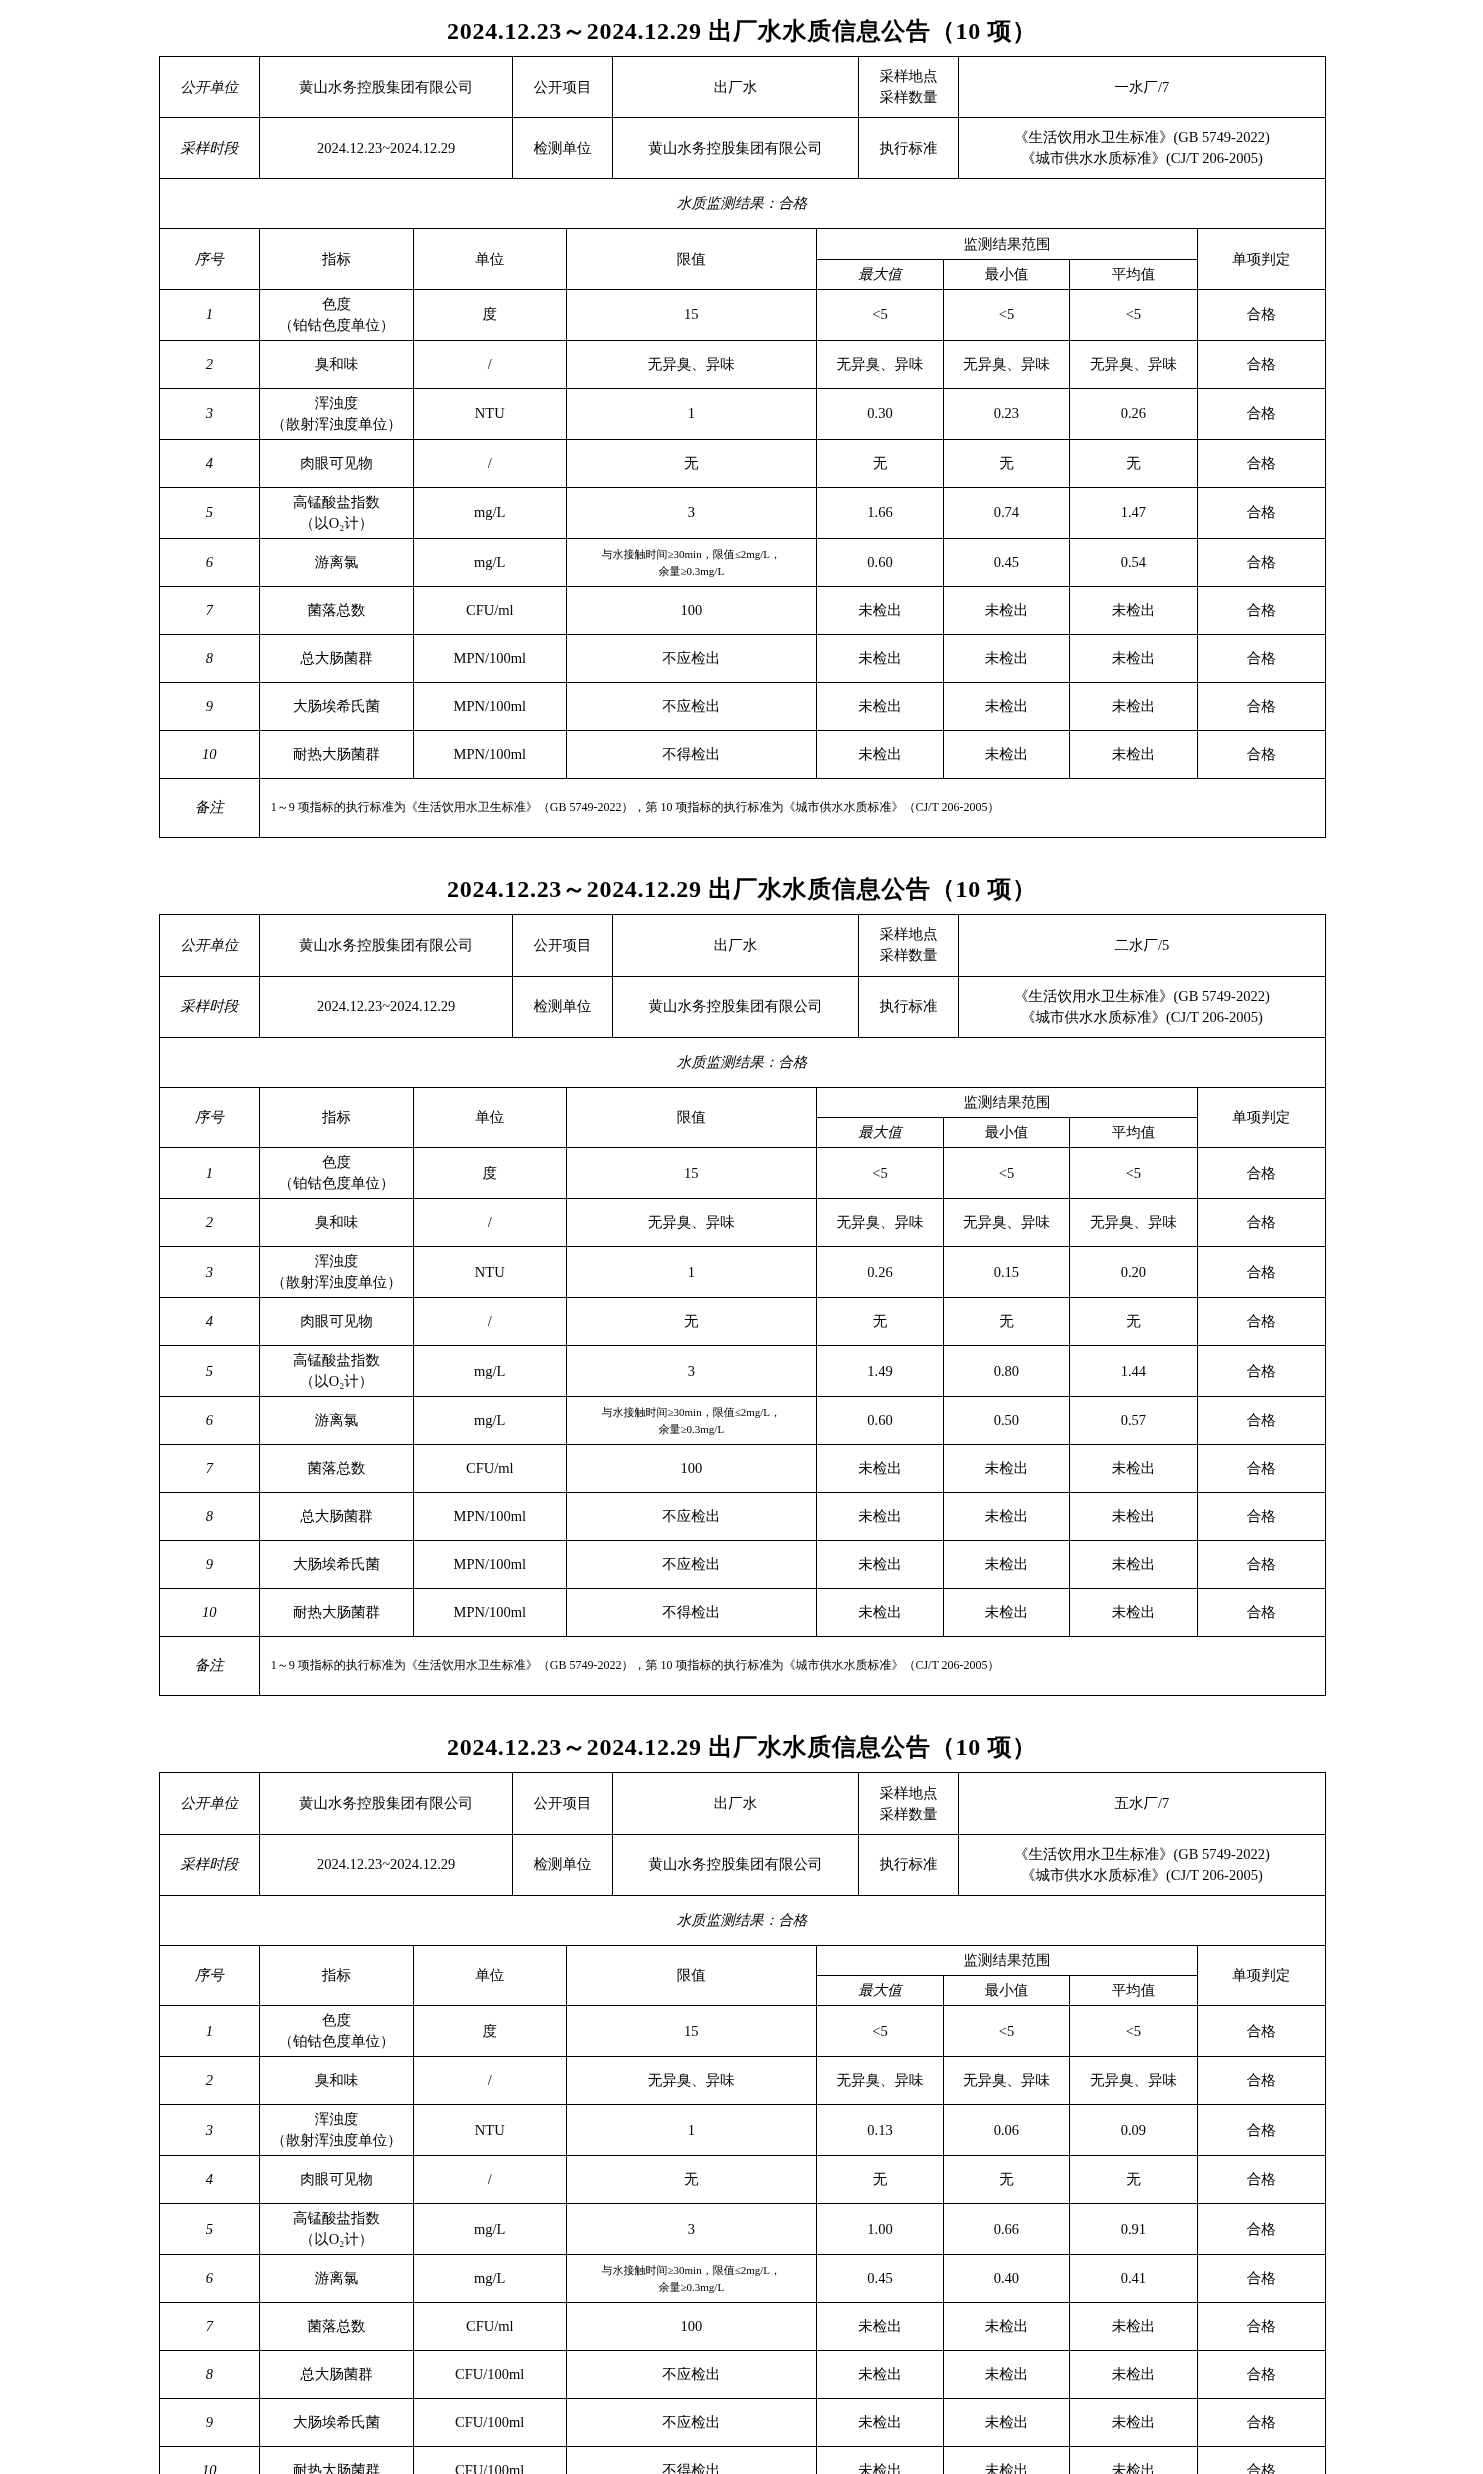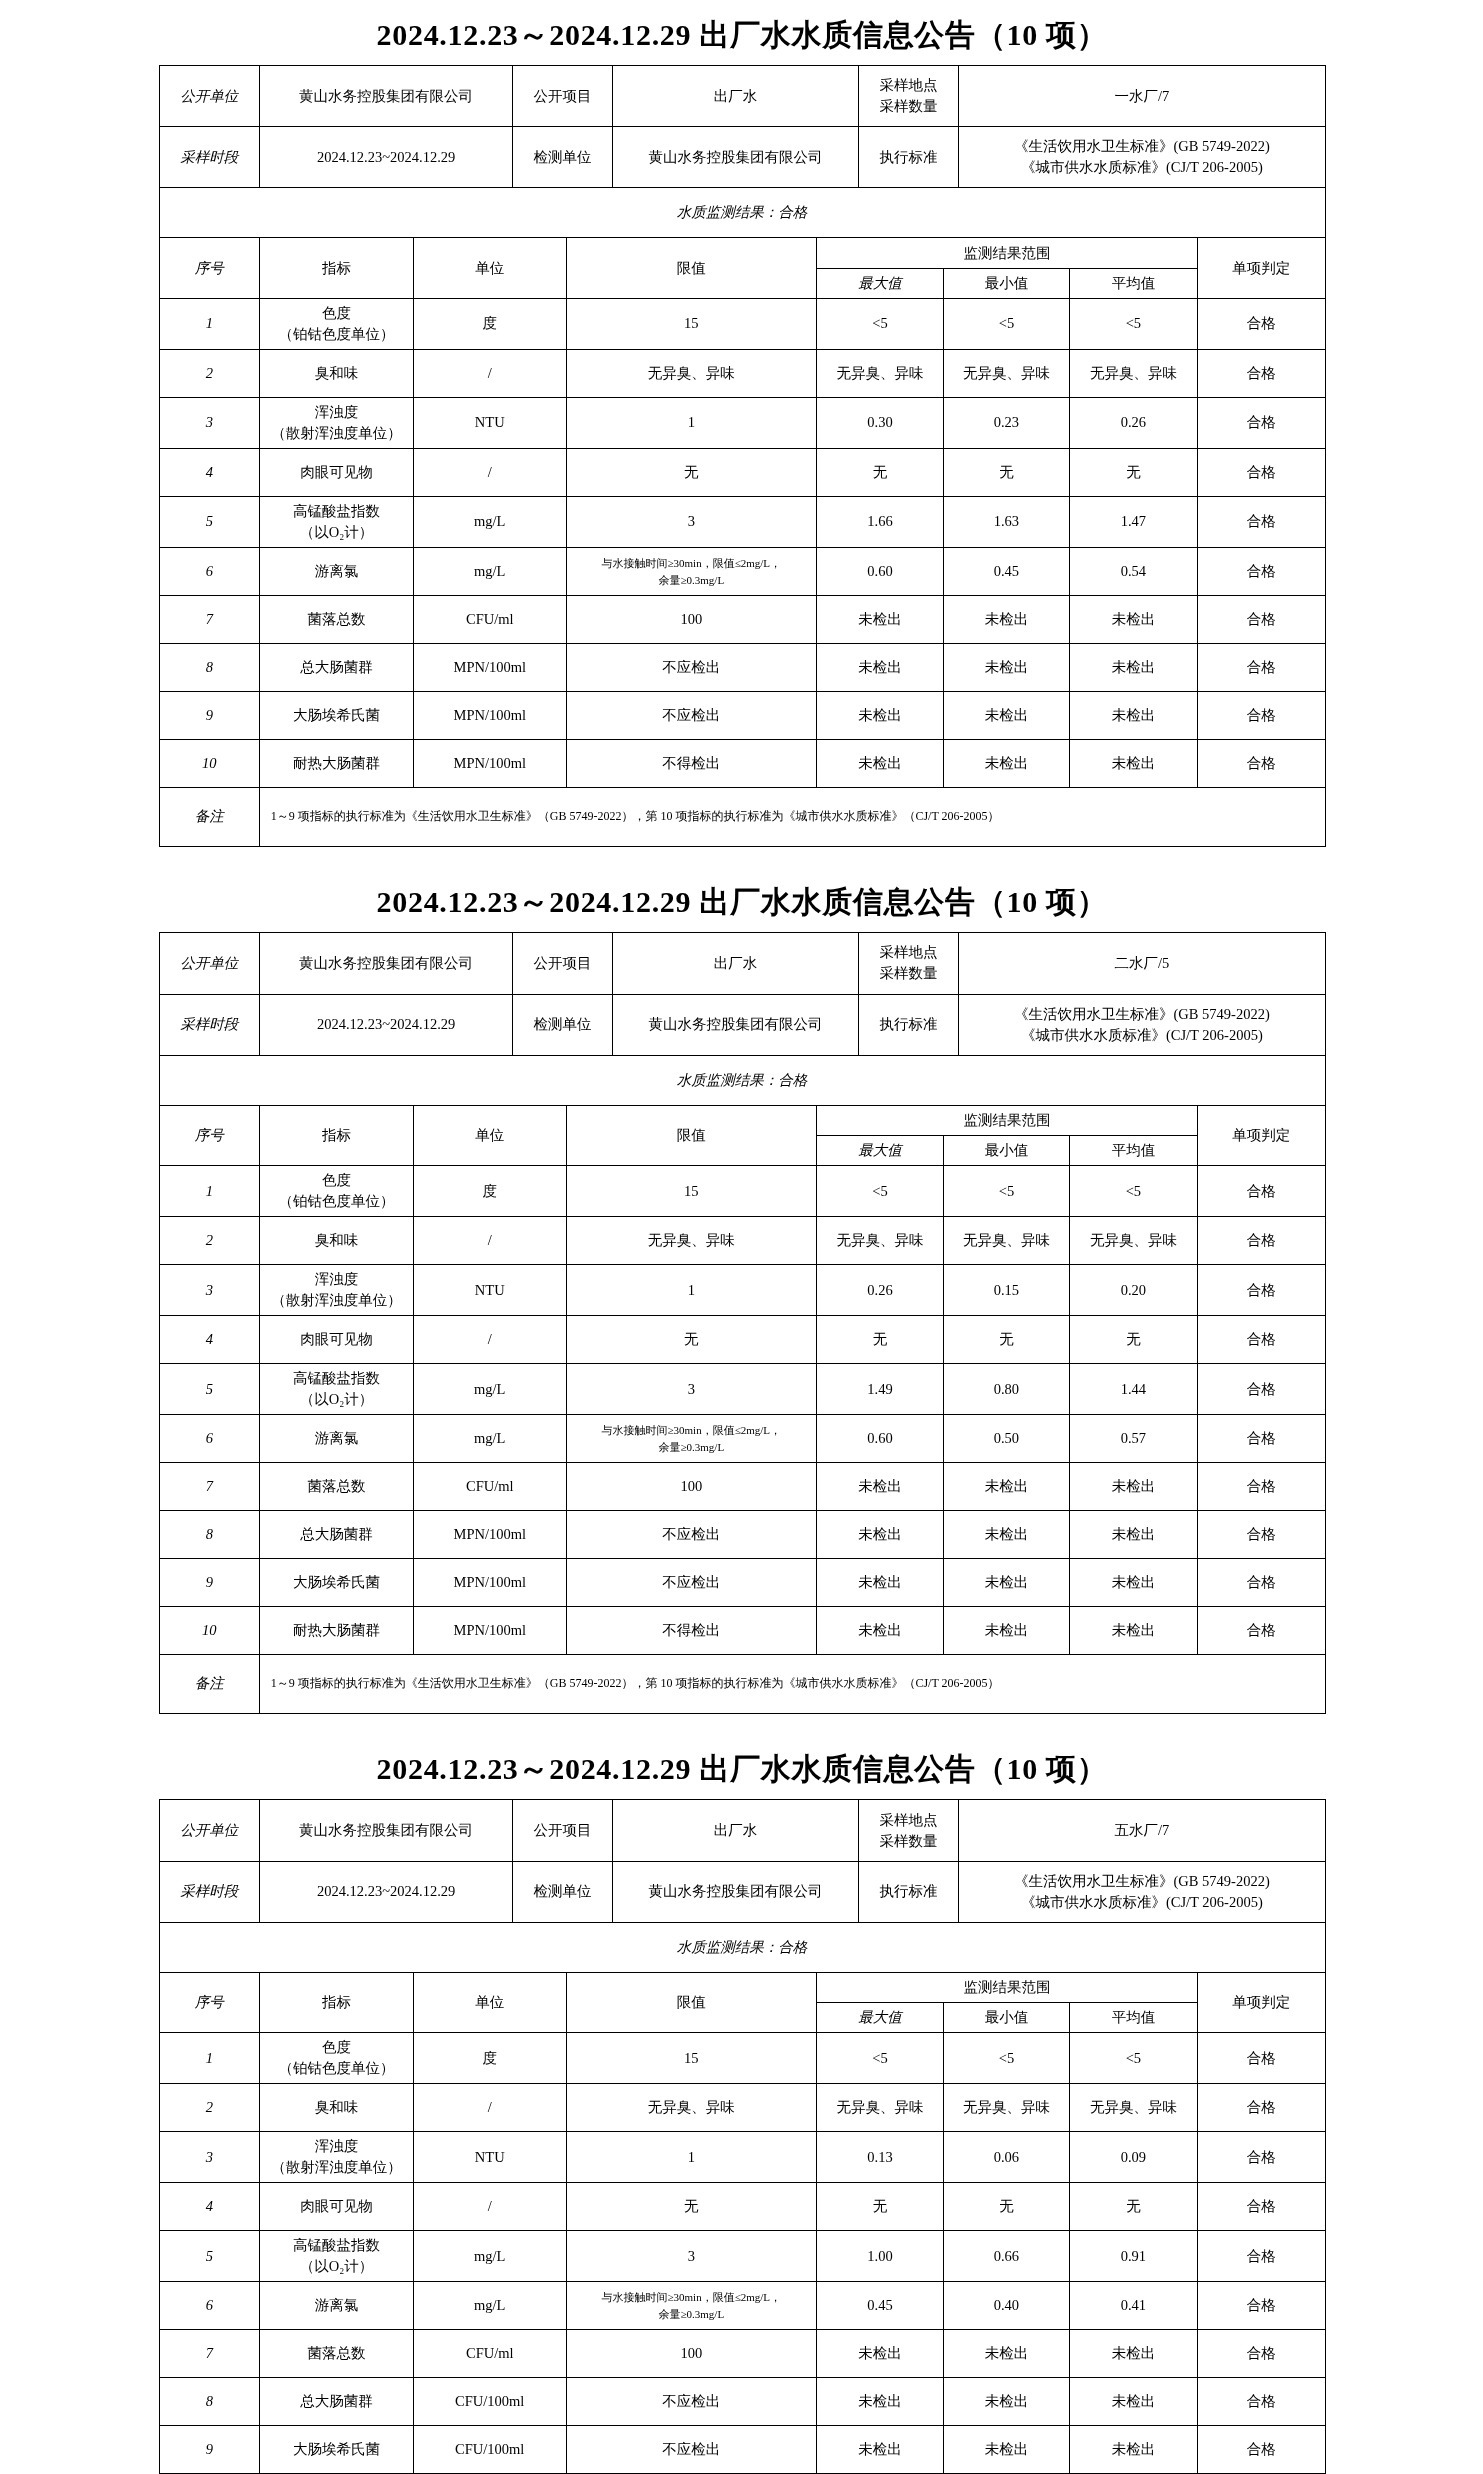--- a/index.html
+++ b/index.html
@@ -15,21 +15,21 @@
     font-family:"Liberation Serif","DejaVu Serif",serif;
     color:var(--text);
     padding:9.3px 0 26.4px 0;
   }
   .section{
     width:1167px;
     margin:0 auto 30px auto;
   }
   .page-title{
     text-align:center;
-    font-size:30px;
+    font-size:24px;
     font-weight:bold;
     letter-spacing:0.7px;
     padding:5.3px 0 9.3px 0;
     white-space:nowrap;
   }
   .sheet{
     border:1.3px solid var(--border);
     background:var(--bg);
   }
   table{
@@ -185,21 +185,21 @@
             <td data-bind="sections.0.rows.3.avg">无</td>
             <td data-bind="sections.0.rows.3.judge">合格</td>
           </tr>
             <tr class="data-row">
             <td data-bind="sections.0.rows.4.seq">5</td>
             <td data-bind="sections.0.rows.4.indicator">高锰酸盐指数
 （以O₂计）</td>
             <td data-bind="sections.0.rows.4.unit">mg/L</td>
             <td data-bind="sections.0.rows.4.limit">3</td>
             <td data-bind="sections.0.rows.4.max">1.66</td>
-            <td data-bind="sections.0.rows.4.min">1.63</td>
+            <td data-bind="sections.0.rows.4.min">0.74</td>
             <td data-bind="sections.0.rows.4.avg">1.47</td>
             <td data-bind="sections.0.rows.4.judge">合格</td>
           </tr>
             <tr class="data-row">
             <td data-bind="sections.0.rows.5.seq">6</td>
             <td data-bind="sections.0.rows.5.indicator">游离氯</td>
             <td data-bind="sections.0.rows.5.unit">mg/L</td>
             <td data-bind="sections.0.rows.5.limit">与水接触时间≥30min，限值≤2mg/L，
 余量≥0.3mg/L</td>
             <td data-bind="sections.0.rows.5.max">0.60</td>

